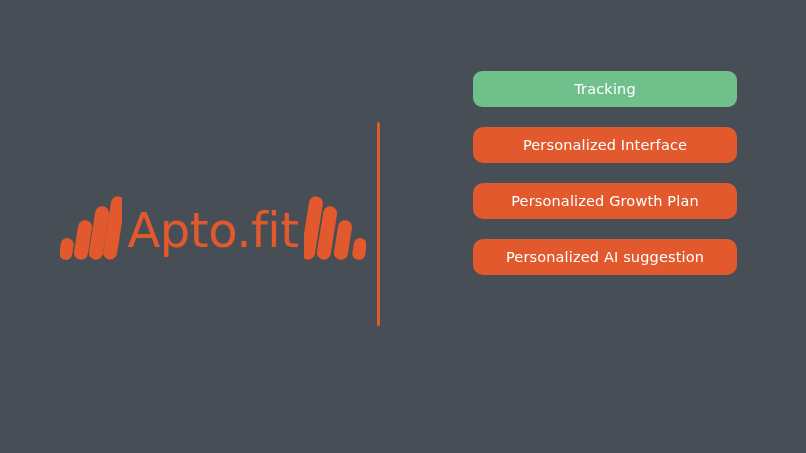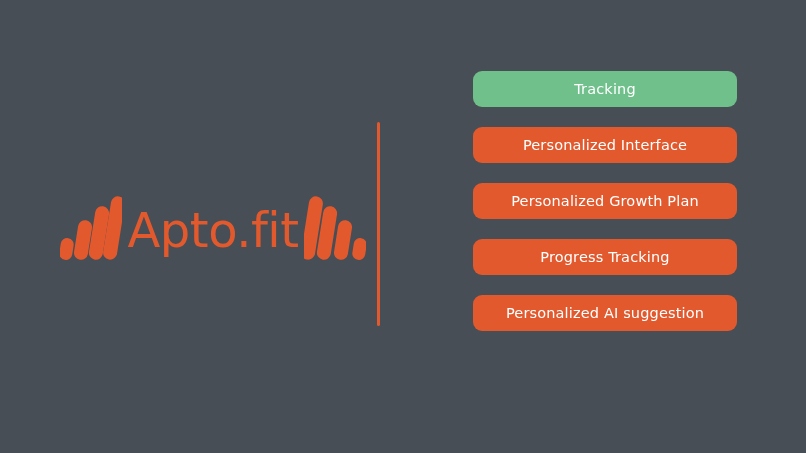--- a/index.html
+++ b/index.html
@@ -75,21 +75,21 @@
     color:#ffffff;
     font-family:"DejaVu Sans", sans-serif;
     font-size:14.5px;
     font-weight:400;
     letter-spacing:0.15px;
     white-space:nowrap;
     user-select:none;
   }
   .feature-item:last-child { margin-bottom:0; }
   .feature-item.is-header { background:#6fc08a; }
-  .feature-item.is-feature { background:#e2592d; }
+  .feature-item.is-feature { background:#e2592d;border-radius:10px; }
 </style>
 </head>
 <body>
 
 <div id="slide">
 
   <div id="brand">
     <div id="brand-lockup">
 
       <span class="mark">
@@ -122,20 +122,19 @@
   <div id="divider"></div>
 
   <div id="feature-list">
 
     <div class="feature-item is-header">Tracking</div>
 
     <div class="feature-item is-feature">Personalized Interface</div>
 
     <div class="feature-item is-feature">Personalized Growth Plan</div>
 
-    <div class="feature-item is-feature">Progress Tracking</div>
 
     <div class="feature-item is-feature">Personalized AI suggestion</div>
 
 
   </div>
 
 </div>
 
 </body></html>

